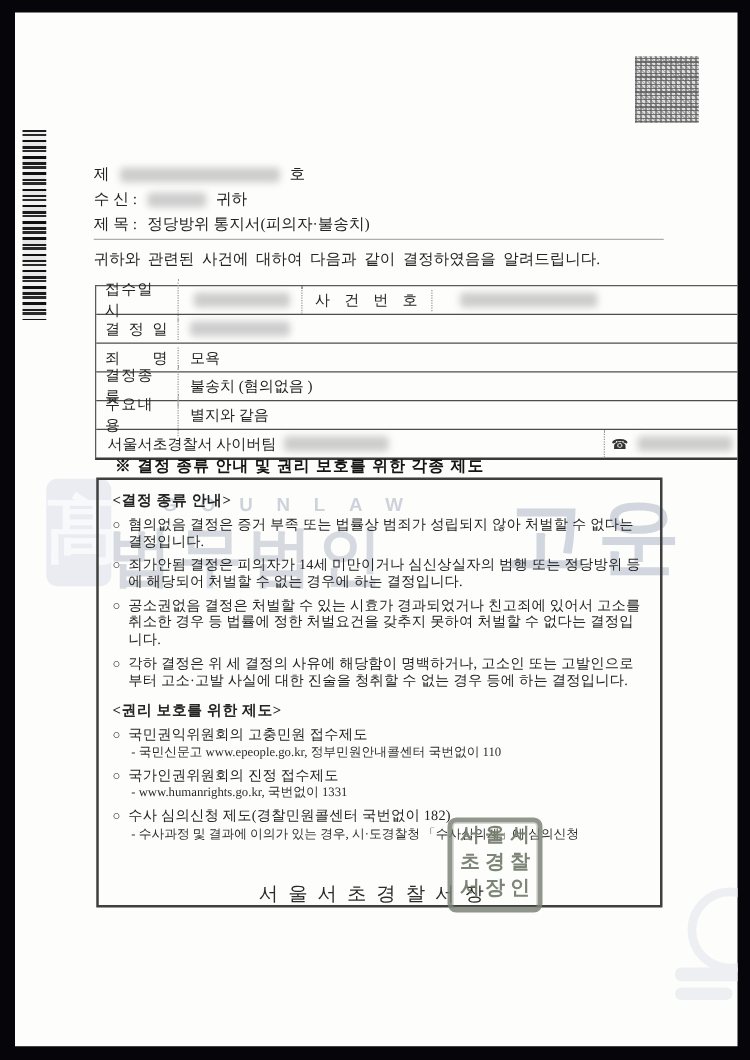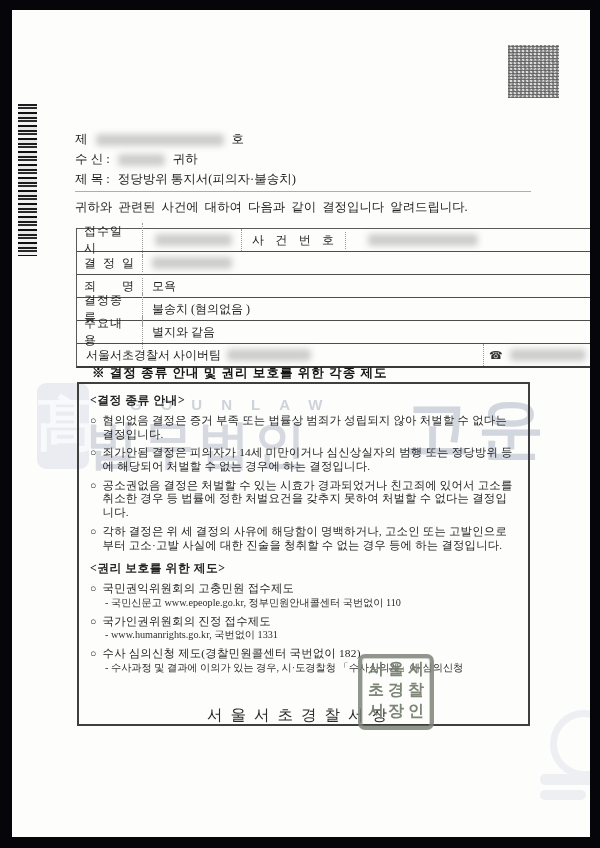--- a/index.html
+++ b/index.html
@@ -143,21 +143,21 @@
     <span>수 신 :</span>
     <span class="redact" style="width:47px;"></span>
     <span>귀하</span>
   </div>
   <div class="refline l3">
     <span>제 목 :</span>
     <span>정당방위 통지서(피의자·불송치)</span>
   </div>
 
   <div class="hline"></div>
-  <div class="intro">귀하와 관련된 사건에 대하여 다음과 같이 결정입니다 알려드립니다.</div>
+  <div class="intro">귀하와 관련된 사건에 대하여 다음과 같이 결정하였음을 알려드립니다.</div>
 
   <div class="dtable">
     <div class="trow">
       <div class="tlabel">접수일시</div>
       <div class="tcell-v1">
         <span class="redact" style="width:77px;"></span>
       </div>
       <div class="tlabel2">사 건 번 호</div>
       <div class="tcell-v2">
         <span class="redact" style="width:110px;"></span>

